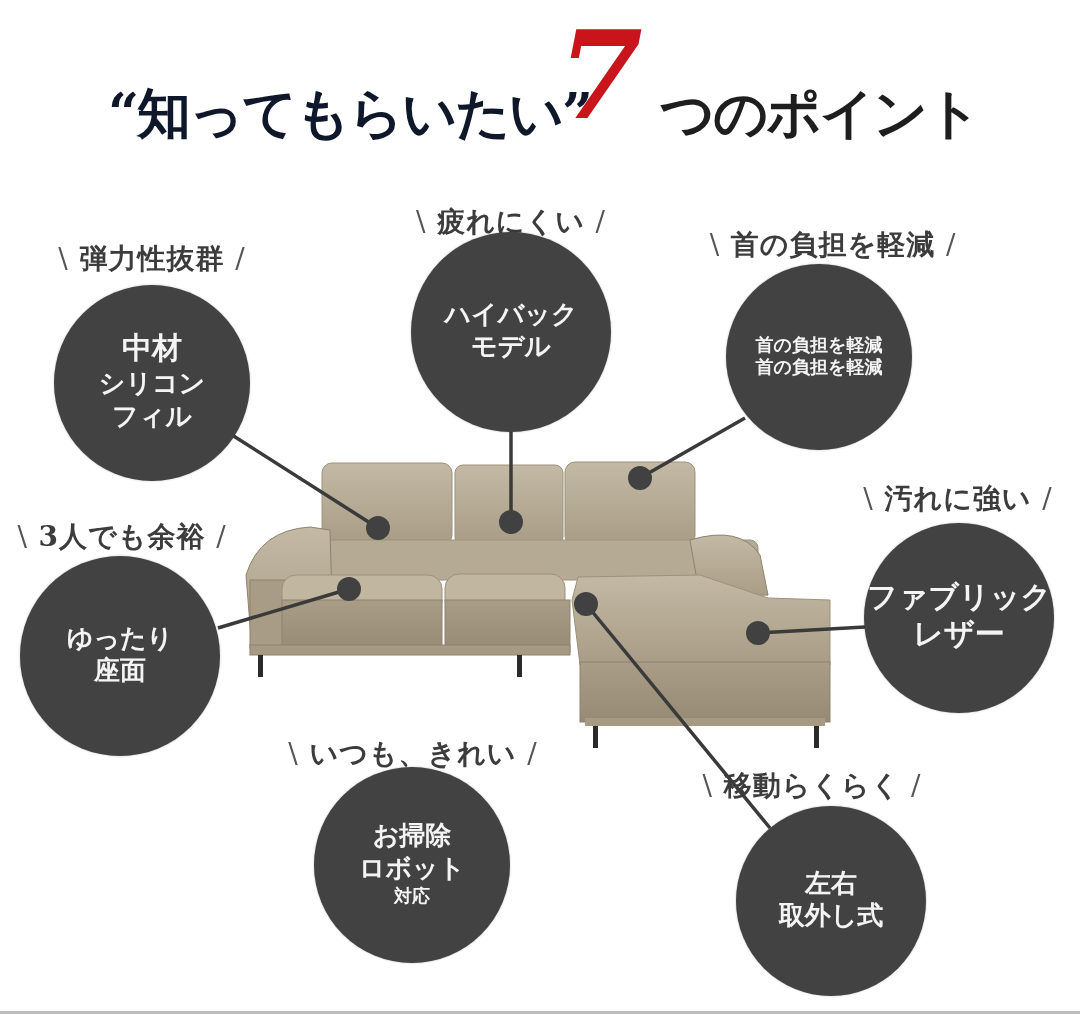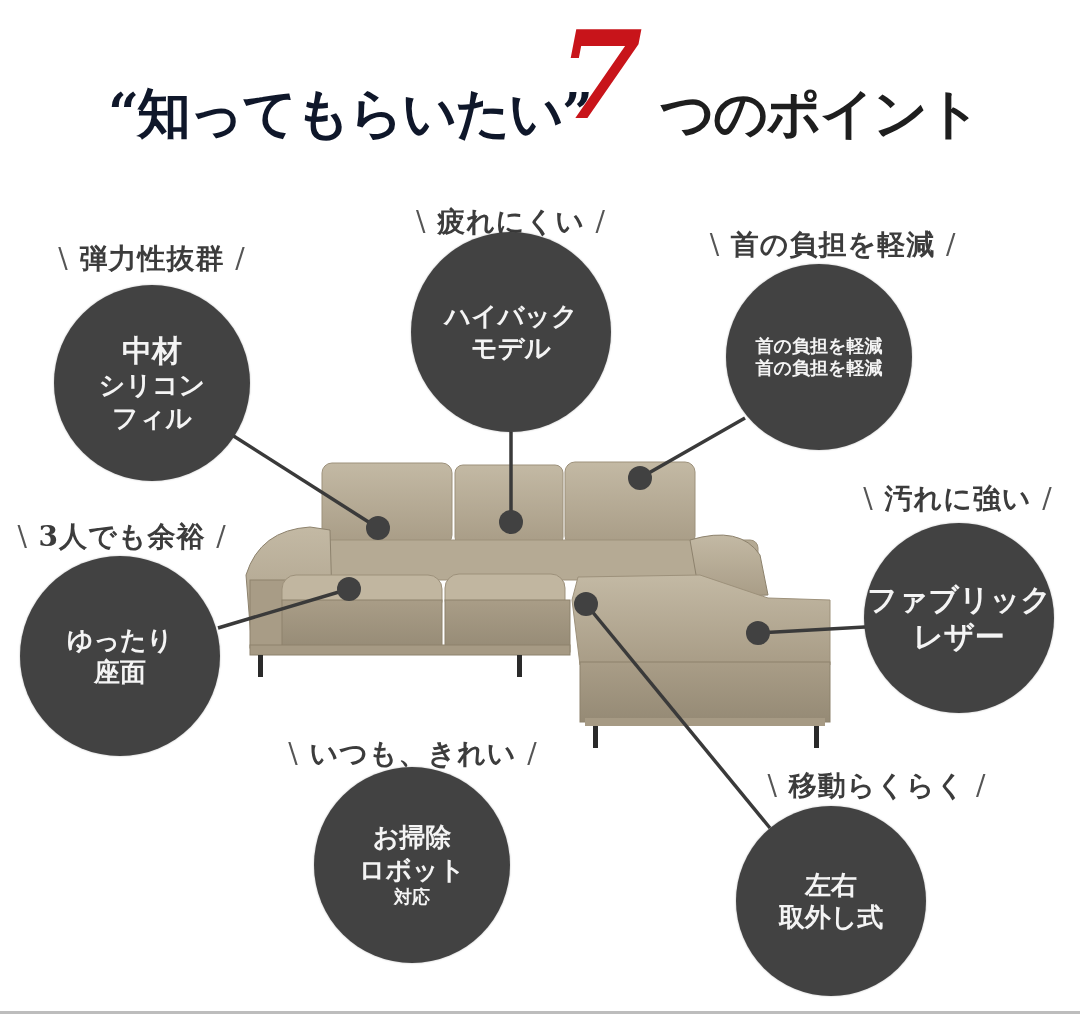--- a/index.html
+++ b/index.html
@@ -17,21 +17,21 @@
 
   .sofa { position:absolute; left:0; top:0; width:1080px; height:1014px; }
 
   .tag { position:absolute; font-size:28px; color:#3c3c3c; font-weight:bold; white-space:nowrap;
          text-align:center; transform:translateX(-50%); letter-spacing:1px; }
   .tag .sl { font-weight:normal; color:#555; }
 
   .circle { position:absolute; border-radius:50%; background:#424242;
             display:flex; flex-direction:column; align-items:center; justify-content:center;
             color:#f4f4f4; text-align:center; font-weight:bold; box-shadow:0 0 2px rgba(0,0,0,0.3); }
-  .circle .ln { display:block; line-height:1.25; white-space:nowrap; }
+  .circle .ln { display:block; line-height:1.25; white-space:nowrap;font-family:Liberation Mono, monospace; }
   .circle .md { font-size:26px; }
   .circle .sm { font-size:30px; }
   .circle .xs { font-size:18px; }
 
   .footer-strip { position:absolute; left:0; top:1011px; width:1080px; height:3px; background:#bdbdbd; }
 </style>
 </head>
 <body>
 
 <div class="title">
@@ -154,21 +154,21 @@
   <span class="sl">\</span>
   <span>いつも、きれい</span>
   <span class="sl">/</span>
 </div>
 <div class="circle" style="left:314px; top:767px; width:196px; height:196px;">
   <span class="ln md">お掃除</span>
   <span class="ln md">ロボット</span>
   <span class="ln xs">対応</span>
 </div>
 
-<div class="tag" style="left:877px; top:767px;">
+<div class="tag" style="left:812px; top:767px;">
   <span class="sl">\</span>
   <span>移動らくらく</span>
   <span class="sl">/</span>
 </div>
 <div class="circle" style="left:736px; top:806px; width:190px; height:190px;">
   <span class="ln md">左右</span>
   <span class="ln md">取外し式</span>
 </div>
 
 <div class="footer-strip"></div>

